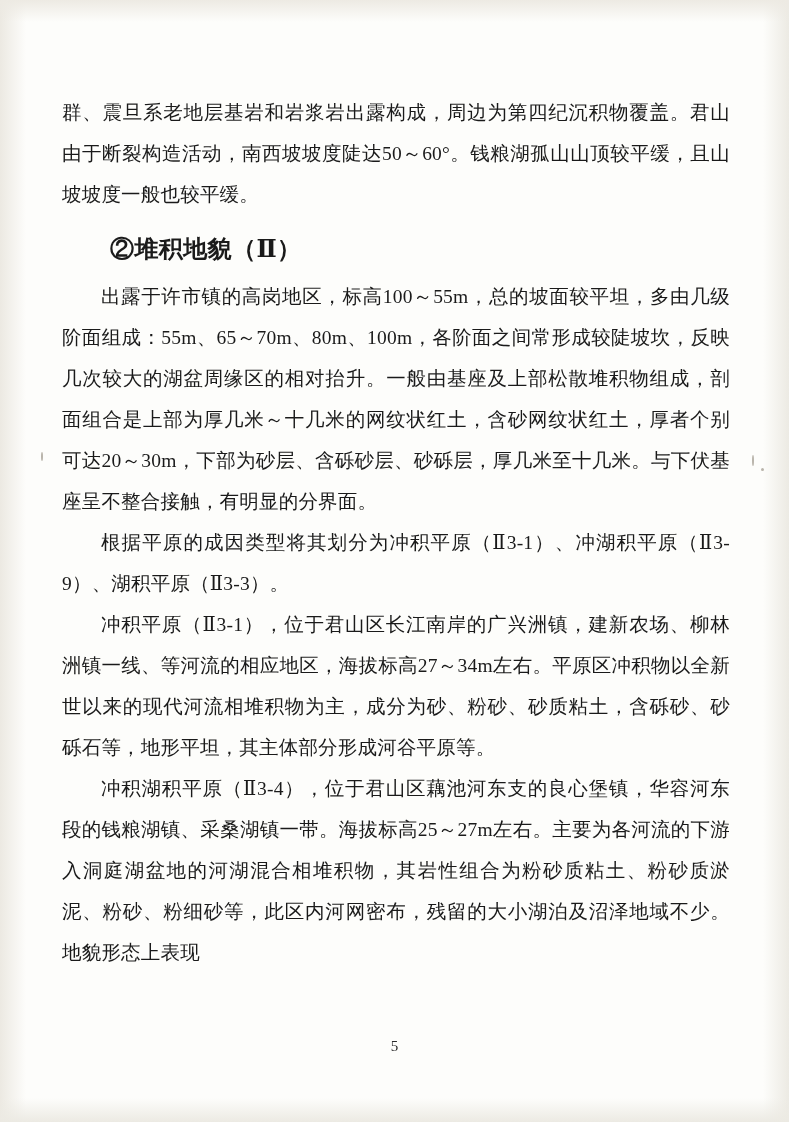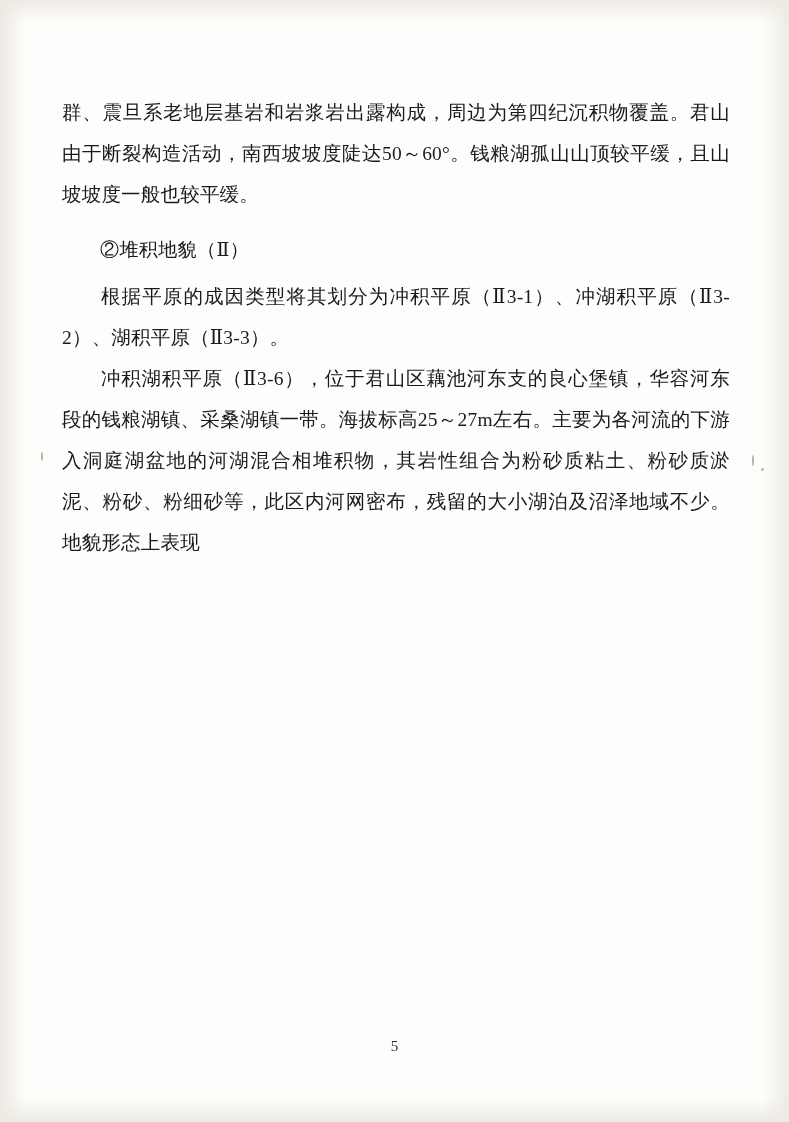--- a/index.html
+++ b/index.html
@@ -65,23 +65,23 @@
     line-height: 41px;
     text-align: justify;
     text-justify: inter-ideograph;
     letter-spacing: 0.2px;
   }
   p.indent-2 {
     text-indent: 2em;
   }
   .heading {
     margin: 14px 0 0 0;
-    font-size: 19px;
+    font-size: 24px;
     line-height: 41px;
-    font-weight: normal;
+    font-weight: bold;
     text-indent: 2em;
     letter-spacing: 0.4px;
   }
   .spacer-sm { height: 6px; }
   .page-number {
     position: absolute;
     left: 0;
     right: 0;
     top: 1038px;
     text-align: center;
@@ -106,24 +106,26 @@
 
   <div class="page-inner">
 
     <p class="body-text">群、震旦系老地层基岩和岩浆岩出露构成，周边为第四纪沉积物覆盖。君山由于断裂构造活动，南西坡坡度陡达50～60°。钱粮湖孤山山顶较平缓，且山坡坡度一般也较平缓。</p>
 
     <h2 class="heading">②堆积地貌（Ⅱ）</h2>
 
     <div class="spacer-sm"></div>
 
 
+    <p class="body-text indent-2">出露于许市镇的高岗地区，标高100～55m，总的坡面较平坦，多由几级阶面组成：55m、65～70m、80m、100m，各阶面之间常形成较陡坡坎，反映几次较大的湖盆周缘区的相对抬升。一般由基座及上部松散堆积物组成，剖面组合是上部为厚几米～十几米的网纹状红土，含砂网纹状红土，厚者个别可达20～30m，下部为砂层、含砾砂层、砂砾层，厚几米至十几米。与下伏基座呈不整合接触，有明显的分界面。</p>
 
 
-    <p class="body-text indent-2">根据平原的成因类型将其划分为冲积平原（Ⅱ3-1）、冲湖积平原（Ⅱ3-2）、湖积平原（Ⅱ3-3）。</p>
+    <p class="body-text indent-2">根据平原的成因类型将其划分为冲积平原（Ⅱ3-1）、冲湖积平原（Ⅱ3-9）、湖积平原（Ⅱ3-3）。</p>
 
+    <p class="body-text indent-2">冲积平原（Ⅱ3-1），位于君山区长江南岸的广兴洲镇，建新农场、柳林洲镇一线、等河流的相应地区，海拔标高27～34m左右。平原区冲积物以全新世以来的现代河流相堆积物为主，成分为砂、粉砂、砂质粘土，含砾砂、砂砾石等，地形平坦，其主体部分形成河谷平原等。</p>
 
-    <p class="body-text indent-2">冲积湖积平原（Ⅱ3-6），位于君山区藕池河东支的良心堡镇，华容河东段的钱粮湖镇、采桑湖镇一带。海拔标高25～27m左右。主要为各河流的下游入洞庭湖盆地的河湖混合相堆积物，其岩性组合为粉砂质粘土、粉砂质淤泥、粉砂、粉细砂等，此区内河网密布，残留的大小湖泊及沼泽地域不少。地貌形态上表现</p>
+    <p class="body-text indent-2">冲积湖积平原（Ⅱ3-4），位于君山区藕池河东支的良心堡镇，华容河东段的钱粮湖镇、采桑湖镇一带。海拔标高25～27m左右。主要为各河流的下游入洞庭湖盆地的河湖混合相堆积物，其岩性组合为粉砂质粘土、粉砂质淤泥、粉砂、粉细砂等，此区内河网密布，残留的大小湖泊及沼泽地域不少。地貌形态上表现</p>
 
   </div>
 
   <div class="page-number">5</div>
 
 </div>
 
 </body></html>

